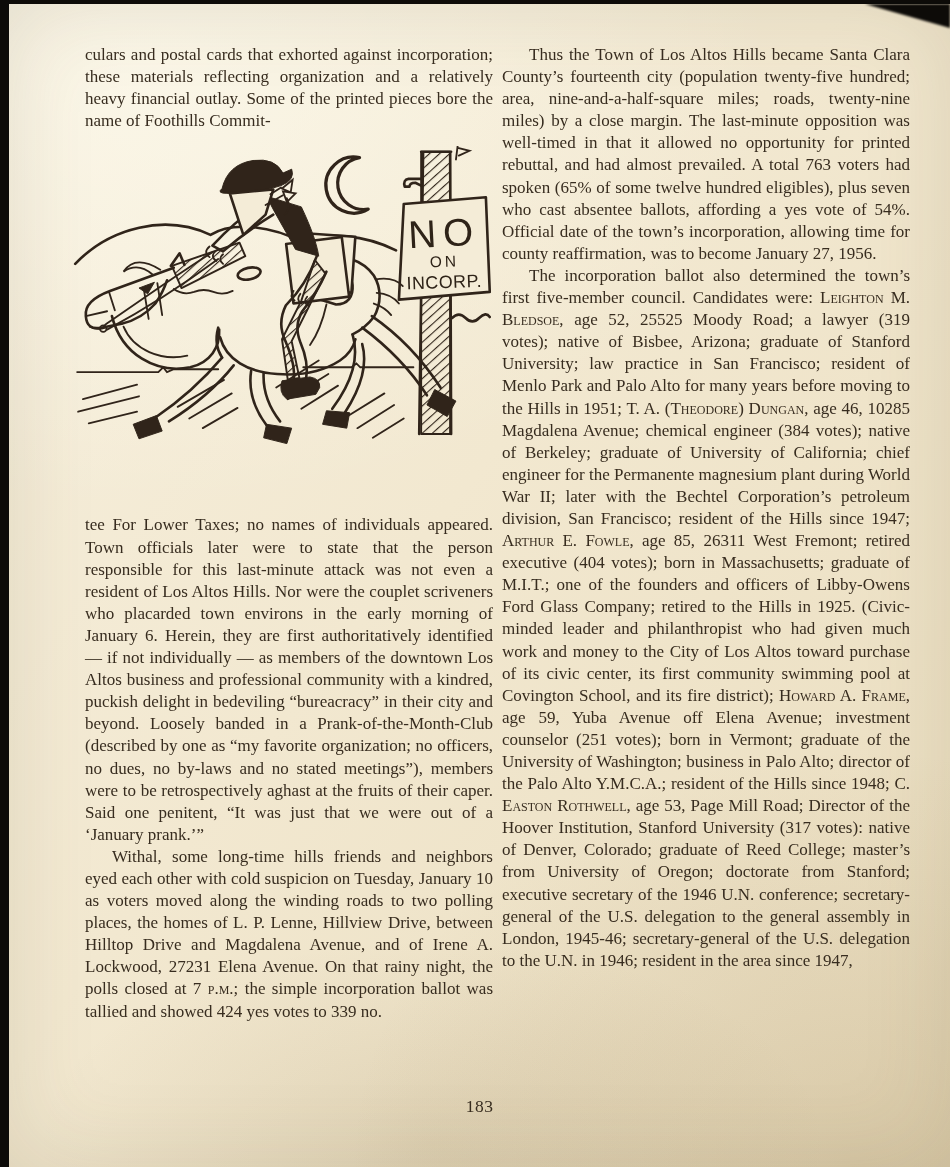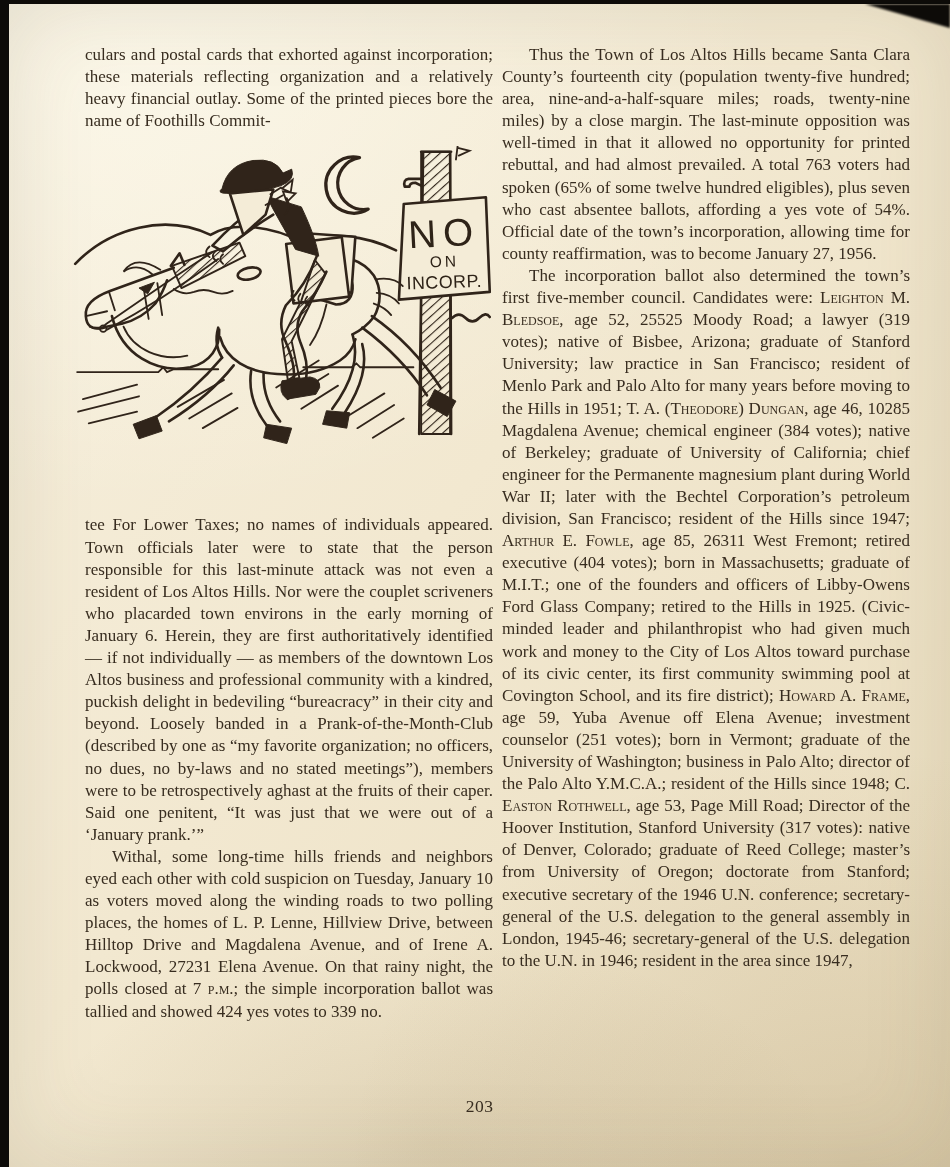--- a/index.html
+++ b/index.html
@@ -172,16 +172,16 @@
         <p class="indent"><span>Withal, some long-time hills friends and neighbors eyed each other with cold suspicion on Tuesday, January 10 as voters moved along the winding roads to two polling places, the homes of L. P. Lenne, Hillview Drive, between Hilltop Drive and Magdalena Avenue, and of Irene A. Lockwood, 27231 Elena Avenue. On that rainy night, the polls closed at 7 </span><span class="sc">p.m.</span><span>; the simple incorporation ballot was tallied and showed 424 yes votes to 339 no.</span></p>
       </div>
 
       <div class="col">
         <p class="indent"><span>Thus the Town of Los Altos Hills became Santa Clara County’s fourteenth city (population twenty-five hundred; area, nine-and-a-half-square miles; roads, twenty-nine miles) by a close margin. The last-minute opposition was well-timed in that it allowed no opportunity for printed rebuttal, and had almost prevailed. A total 763 voters had spoken (65% of some twelve hundred eligibles), plus seven who cast absentee ballots, affording a yes vote of 54%. Official date of the town’s incorporation, allowing time for county reaffirmation, was to become January 27, 1956.</span></p>
         <p class="indent"><span>The incorporation ballot also determined the town’s first five-member council. Candidates were: </span><span class="sc">Leighton M. Bledsoe</span><span>, age 52, 25525 Moody Road; a lawyer (319 votes); native of Bisbee, Arizona; graduate of Stanford University; law practice in San Francisco; resident of Menlo Park and Palo Alto for many years before moving to the Hills in 1951; T. A. (</span><span class="sc">Theodore</span><span>) </span><span class="sc">Dungan</span><span>, age 46, 10285 Magdalena Avenue; chemical engineer (384 votes); native of Berkeley; graduate of University of California; chief engineer for the Permanente magnesium plant during World War II; later with the Bechtel Corporation’s petroleum division, San Francisco; resident of the Hills since 1947; </span><span class="sc">Arthur E. Fowle</span><span>, age 85, 26311 West Fremont; retired executive (404 votes); born in Massachusetts; graduate of M.I.T.; one of the founders and officers of Libby-Owens Ford Glass Company; retired to the Hills in 1925. (Civic-minded leader and philanthropist who had given much work and money to the City of Los Altos toward purchase of its civic center, its first community swimming pool at Covington School, and its fire district); </span><span class="sc">Howard A. Frame</span><span>, age 59, Yuba Avenue off Elena Avenue; investment counselor (251 votes); born in Vermont; graduate of the University of Washington; business in Palo Alto; director of the Palo Alto Y.M.C.A.; resident of the Hills since 1948; C. </span><span class="sc">Easton Rothwell</span><span>, age 53, Page Mill Road; Director of the Hoover Institution, Stanford University (317 votes): native of Denver, Colorado; graduate of Reed College; master’s from University of Oregon; doctorate from Stanford; executive secretary of the 1946 U.N. conference; secretary-general of the U.S. delegation to the general assembly in London, 1945-46; secretary-general of the U.S. delegation to the U.N. in 1946; resident in the area since 1947,</span></p>
       </div>
 
     </div>
 
-    <div class="pagenum">203</div>
+    <div class="pagenum">183</div>
     <div class="corner-tr"></div>
   </div>
 </div>
 
 </body></html>

